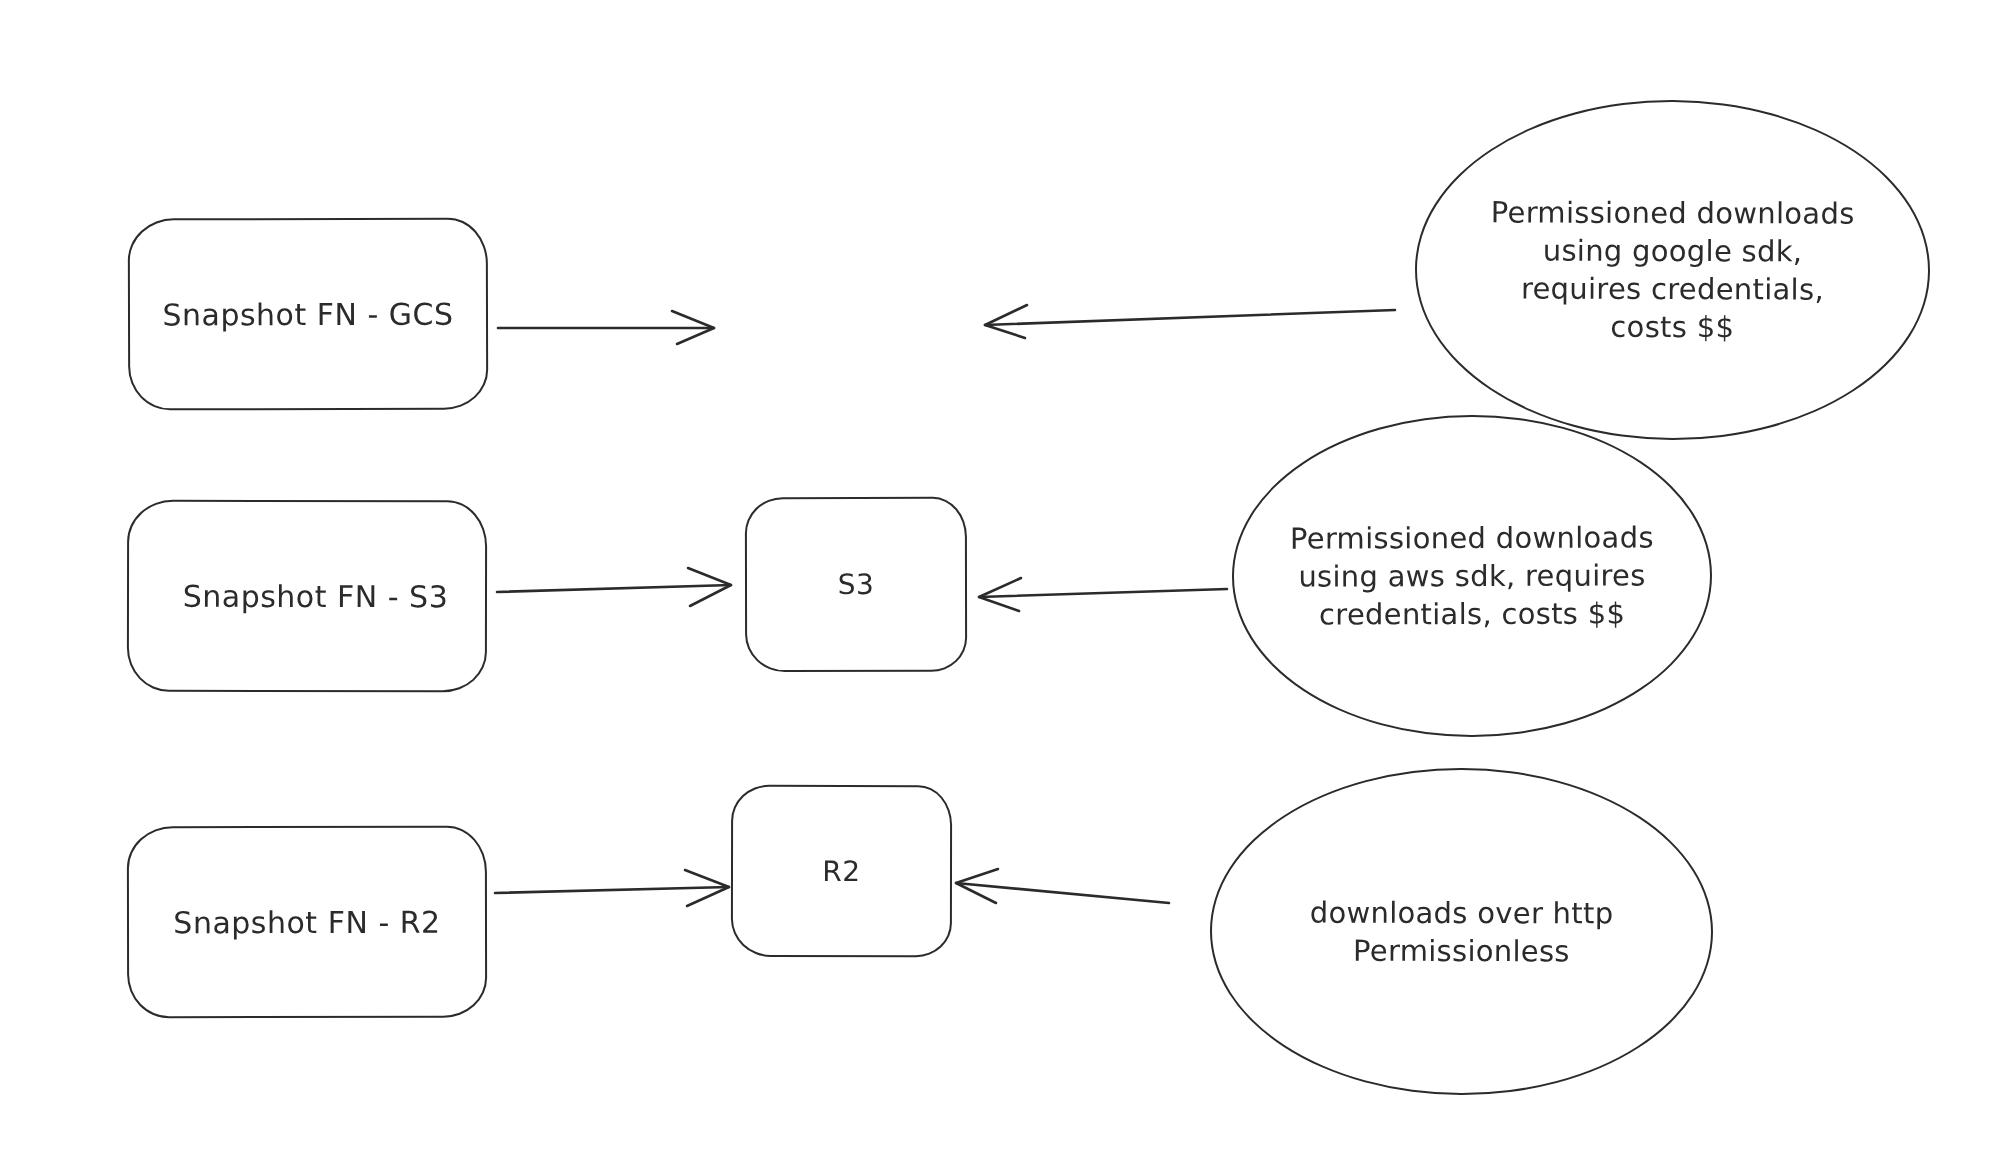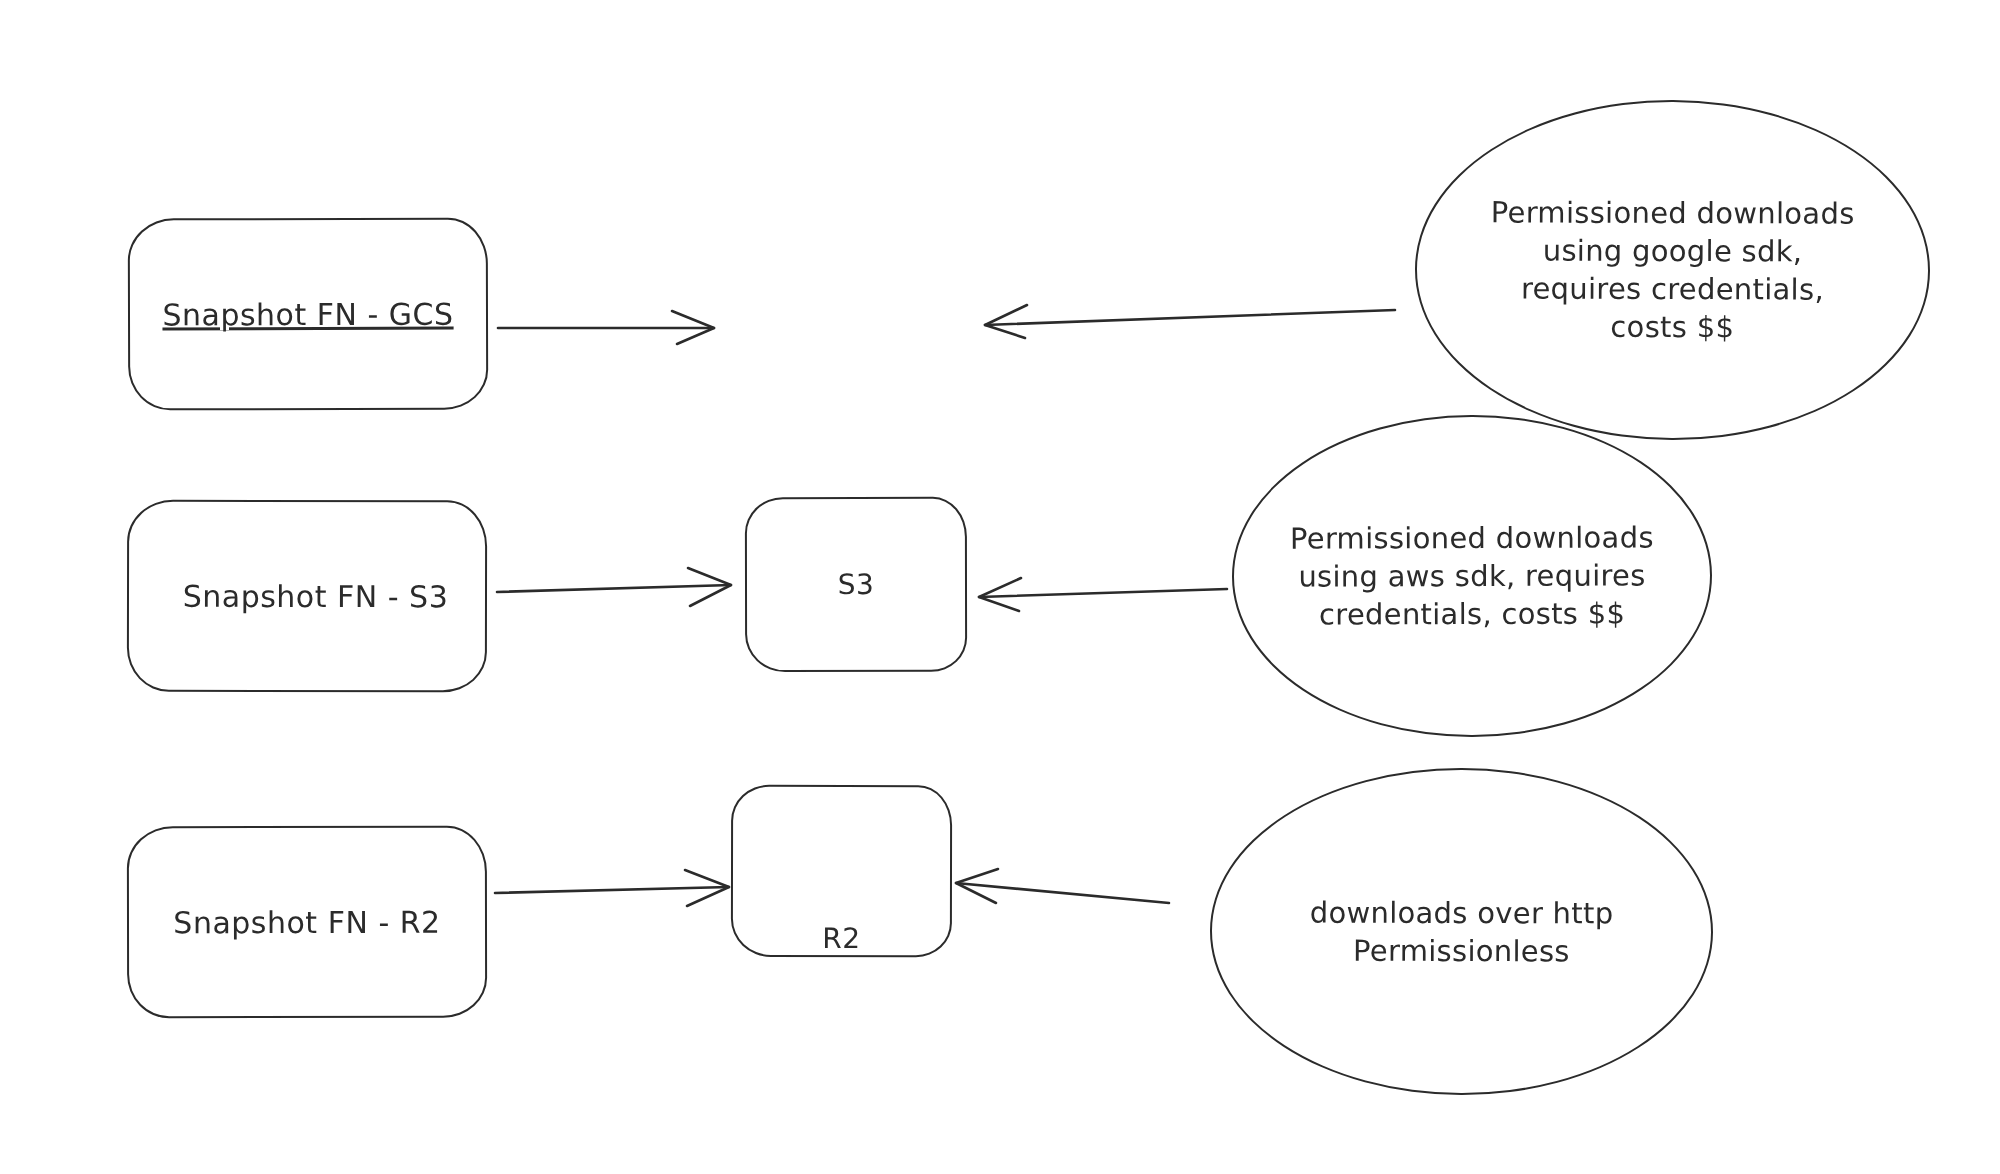--- a/index.html
+++ b/index.html
@@ -15,31 +15,31 @@
     border:2.6px solid var(--ink); background:var(--paper);
     display:flex; align-items:center; justify-content:center;
     text-align:center;
   }
   
   .fn-rect{
     width:360px; height:192px;
     border-radius:46px 40px 44px 42px / 42px 46px 40px 44px;
     font-size:30px; letter-spacing:.5px;
   }
-  .fn-rect-1{ left:128px; top:218px; transform:rotate(-0.15deg);text-decoration:underline; }
+  .fn-rect-1{ left:128px; top:218px; transform:rotate(-0.15deg); }
   .fn-rect-2{ left:127px; top:500px; transform:rotate(0.1deg);padding-left:17px; }
   .fn-rect-3{ left:127px; top:782px; transform:rotate(-0.1deg);margin-top:44px; }
   
   .store-box{
     border-radius:38px 34px 36px 40px / 36px 40px 34px 38px;
     font-size:28px; letter-spacing:.5px;
   }
   .store-box-1{ left:735px; top:222px; width:218px; height:170px; transform:rotate(0.15deg); }
   .store-box-2{ left:745px; top:497px; width:222px; height:175px; transform:rotate(-0.1deg);text-align:center; }
-  .store-box-3{ left:731px; top:785px; width:221px; height:172px; transform:rotate(0.1deg);align-items:flex-end; }
+  .store-box-3{ left:731px; top:785px; width:221px; height:172px; transform:rotate(0.1deg); }
   
   .note-ellipse{
     border-radius:50%;
     font-size:29px; line-height:38px; letter-spacing:.3px;
     padding:0 55px;
   }
   .note-ellipse-1{ left:1415px; top:100px; width:515px; height:340px; transform:rotate(0.2deg); }
   .note-ellipse-2{ left:1232px; top:415px; width:480px; height:322px; transform:rotate(-0.2deg); }
   .note-ellipse-3{ left:1210px; top:768px; width:503px; height:327px; transform:rotate(0.15deg); }
   .note-lines span{ display:block; }

